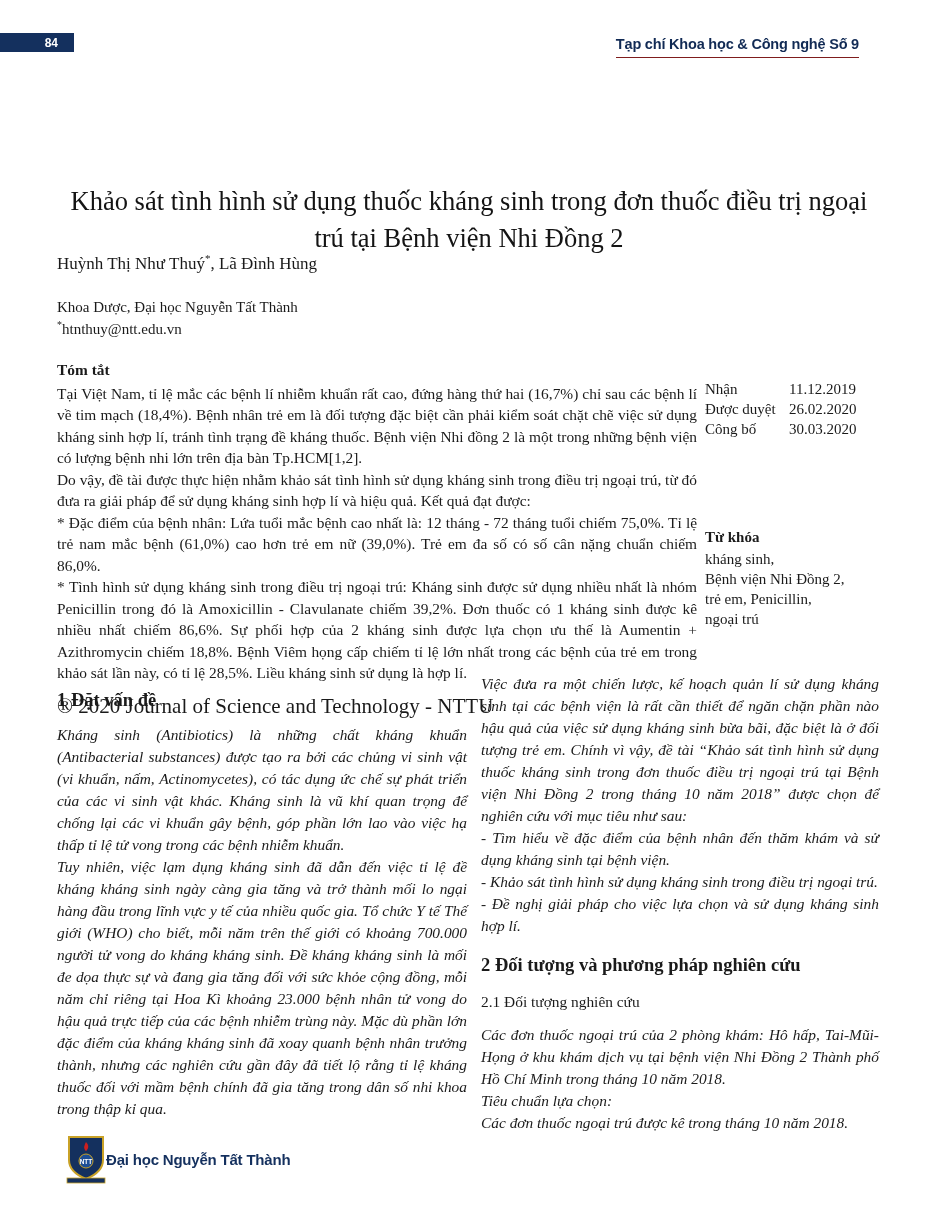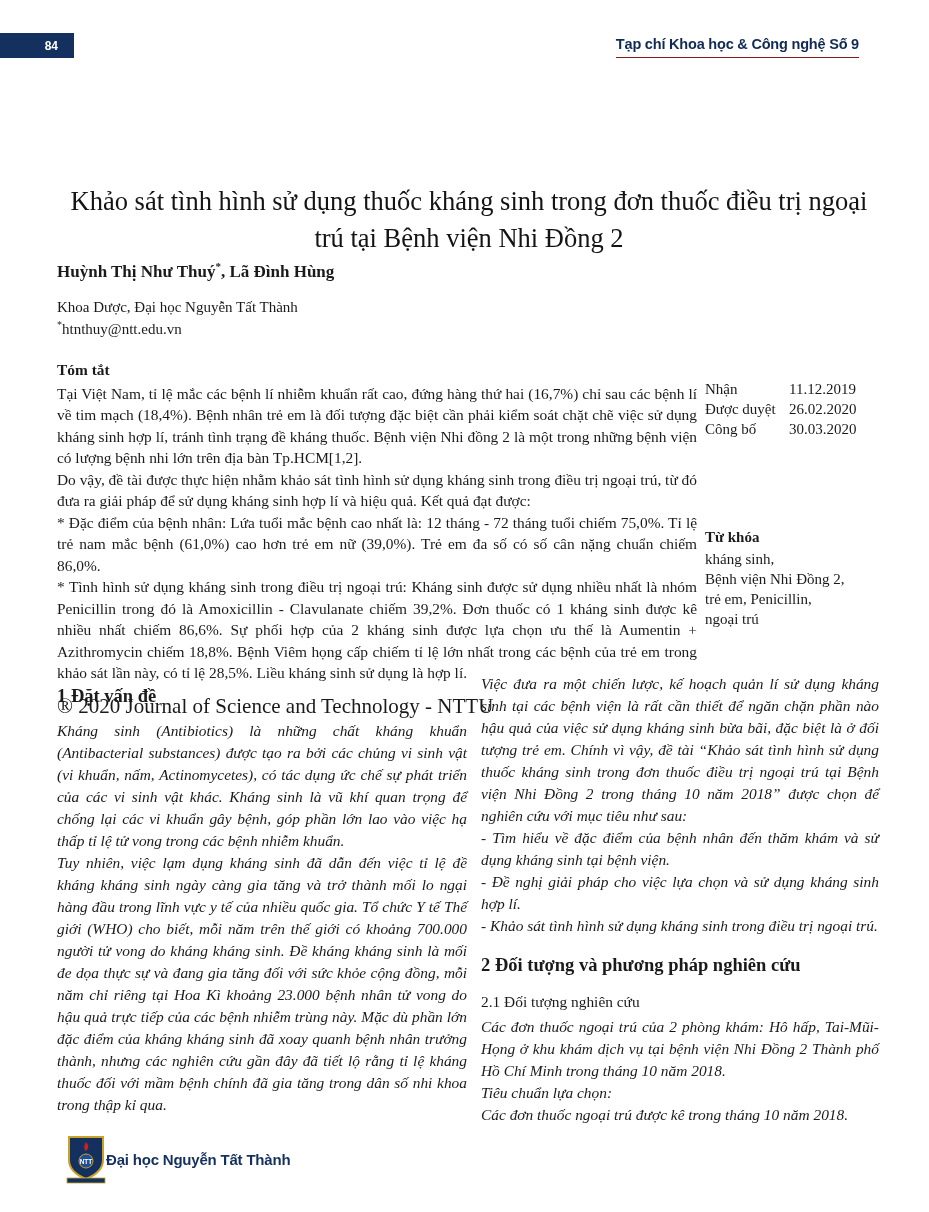--- a/index.html
+++ b/index.html
@@ -9,21 +9,21 @@
     font-family: "Liberation Serif", serif;
     color: #1a1a1a;
     position: relative;
     overflow: hidden;
   }
   .page { position: absolute; inset: 0; }
 
   
   .page-badge {
     position: absolute; left: 0; top: 33px;
-    width: 74px; height: 25px;
+    width: 74px; height: 19px;
     background: #14305e;
     color: #ffffff;
     font-family: "Liberation Sans", sans-serif;
     font-weight: bold; font-size: 12px;
     display: flex; align-items: center; justify-content: flex-end;
     padding-right: 16px;
   }
   .journal-title {
     position: absolute; right: 70px; top: 36px;
     font-family: "Liberation Sans", sans-serif;
@@ -34,22 +34,22 @@
     letter-spacing: -0.2px;
   }
 
   
   .title {
     position: absolute; left: 57px; top: 183px; width: 824px;
     font-size: 26.5px; font-weight: normal;
     line-height: 37px; color: #141414; text-align: center;
   }
   .authors {
-    position: absolute; left: 57px; top: 260px;
-    font-size: 17px; font-weight: bold;
+    position: absolute; left: 57px; top: 252px;
+    font-size: 17px; font-weight: normal;
   }
   .authors sup { font-size: 11px; }
   .affiliation { position: absolute; left: 57px; top: 299px; font-size: 15px; }
   .email { position: absolute; left: 57px; top: 319px; font-size: 15px; }
   .email sup { font-size: 10px; }
 
   
   .abstract {
     position: absolute; left: 57px; top: 359px; width: 640px;
     font-size: 15.4px; line-height: 21.5px; text-align: justify;
@@ -77,21 +77,21 @@
     display: flex; gap: 14px; align-items: center;
   }
   .col { font-size: 15.4px; line-height: 22px; text-align: justify; }
   .col.left { width: 410px; }
   .col.right { width: 398px; }
   .section-heading {
     font-size: 18.5px; font-weight: bold; text-align: left;
     margin: 0 0 12px 0; line-height: 24px;
   }
   .section-heading.mid { margin-top: 16px; margin-bottom: 14px; }
-  .subheading { margin-bottom: 3px; text-align: left; }
+  .subheading { margin-bottom: 11px; text-align: left; }
   .col p { margin: 0; font-style: italic; }
 
   
   .footer {
     position: absolute; left: 66px; top: 1134px;
     display: flex; align-items: center; gap: 0;
   }
   .footer-text {
     font-family: "Liberation Sans", sans-serif;
     font-weight: bold; font-size: 15px; color: #14305e;
@@ -151,22 +151,22 @@
 
   <div class="columns">
     <div class="col left">
       <h2 class="section-heading">1 Đặt vấn đề</h2>
       <p>Kháng sinh (Antibiotics) là những chất kháng khuẩn (Antibacterial substances) được tạo ra bởi các chủng vi sinh vật (vi khuẩn, nấm, Actinomycetes), có tác dụng ức chế sự phát triển của các vi sinh vật khác. Kháng sinh là vũ khí quan trọng để chống lại các vi khuẩn gây bệnh, góp phần lớn lao vào việc hạ thấp tỉ lệ tử vong trong các bệnh nhiễm khuẩn.</p>
       <p>Tuy nhiên, việc lạm dụng kháng sinh đã dẫn đến việc tỉ lệ đề kháng kháng sinh ngày càng gia tăng và trở thành mối lo ngại hàng đầu trong lĩnh vực y tế của nhiều quốc gia. Tổ chức Y tế Thế giới (WHO) cho biết, mỗi năm trên thế giới có khoảng 700.000 người tử vong do kháng kháng sinh. Đề kháng kháng sinh là mối đe dọa thực sự và đang gia tăng đối với sức khỏe cộng đồng, mỗi năm chỉ riêng tại Hoa Kì khoảng 23.000 bệnh nhân tử vong do hậu quả trực tiếp của các bệnh nhiễm trùng này. Mặc dù phần lớn đặc điểm của kháng kháng sinh đã xoay quanh bệnh nhân trưởng thành, nhưng các nghiên cứu gần đây đã tiết lộ rằng tỉ lệ kháng thuốc đối với mầm bệnh chính đã gia tăng trong dân số nhi khoa trong thập kỉ qua.</p>
     </div>
     <div class="col right">
       <p>Việc đưa ra một chiến lược, kế hoạch quản lí sử dụng kháng sinh tại các bệnh viện là rất cần thiết để ngăn chặn phần nào hậu quả của việc sử dụng kháng sinh bừa bãi, đặc biệt là ở đối tượng trẻ em. Chính vì vậy, đề tài “Khảo sát tình hình sử dụng thuốc kháng sinh trong đơn thuốc điều trị ngoại trú tại Bệnh viện Nhi Đồng 2 trong tháng 10 năm 2018” được chọn để nghiên cứu với mục tiêu như sau:</p>
       <p>- Tìm hiểu về đặc điểm của bệnh nhân đến thăm khám và sử dụng kháng sinh tại bệnh viện.</p>
+      <p>- Khảo sát tình hình sử dụng kháng sinh trong điều trị ngoại trú.</p>
       <p>- Đề nghị giải pháp cho việc lựa chọn và sử dụng kháng sinh hợp lí.</p>
-      <p>- Khảo sát tình hình sử dụng kháng sinh trong điều trị ngoại trú.</p>
       <h2 class="section-heading mid">2 Đối tượng và phương pháp nghiên cứu</h2>
       <div class="subheading">2.1 Đối tượng nghiên cứu</div>
       <p>Các đơn thuốc ngoại trú của 2 phòng khám: Hô hấp, Tai-Mũi-Họng ở khu khám dịch vụ tại bệnh viện Nhi Đồng 2 Thành phố Hồ Chí Minh trong tháng 10 năm 2018.</p>
       <p>Tiêu chuẩn lựa chọn:</p>
       <p>Các đơn thuốc ngoại trú được kê trong tháng 10 năm 2018.</p>
     </div>
   </div>
 
   <div class="footer">
     <svg class="logo" viewBox="0 0 40 50">

